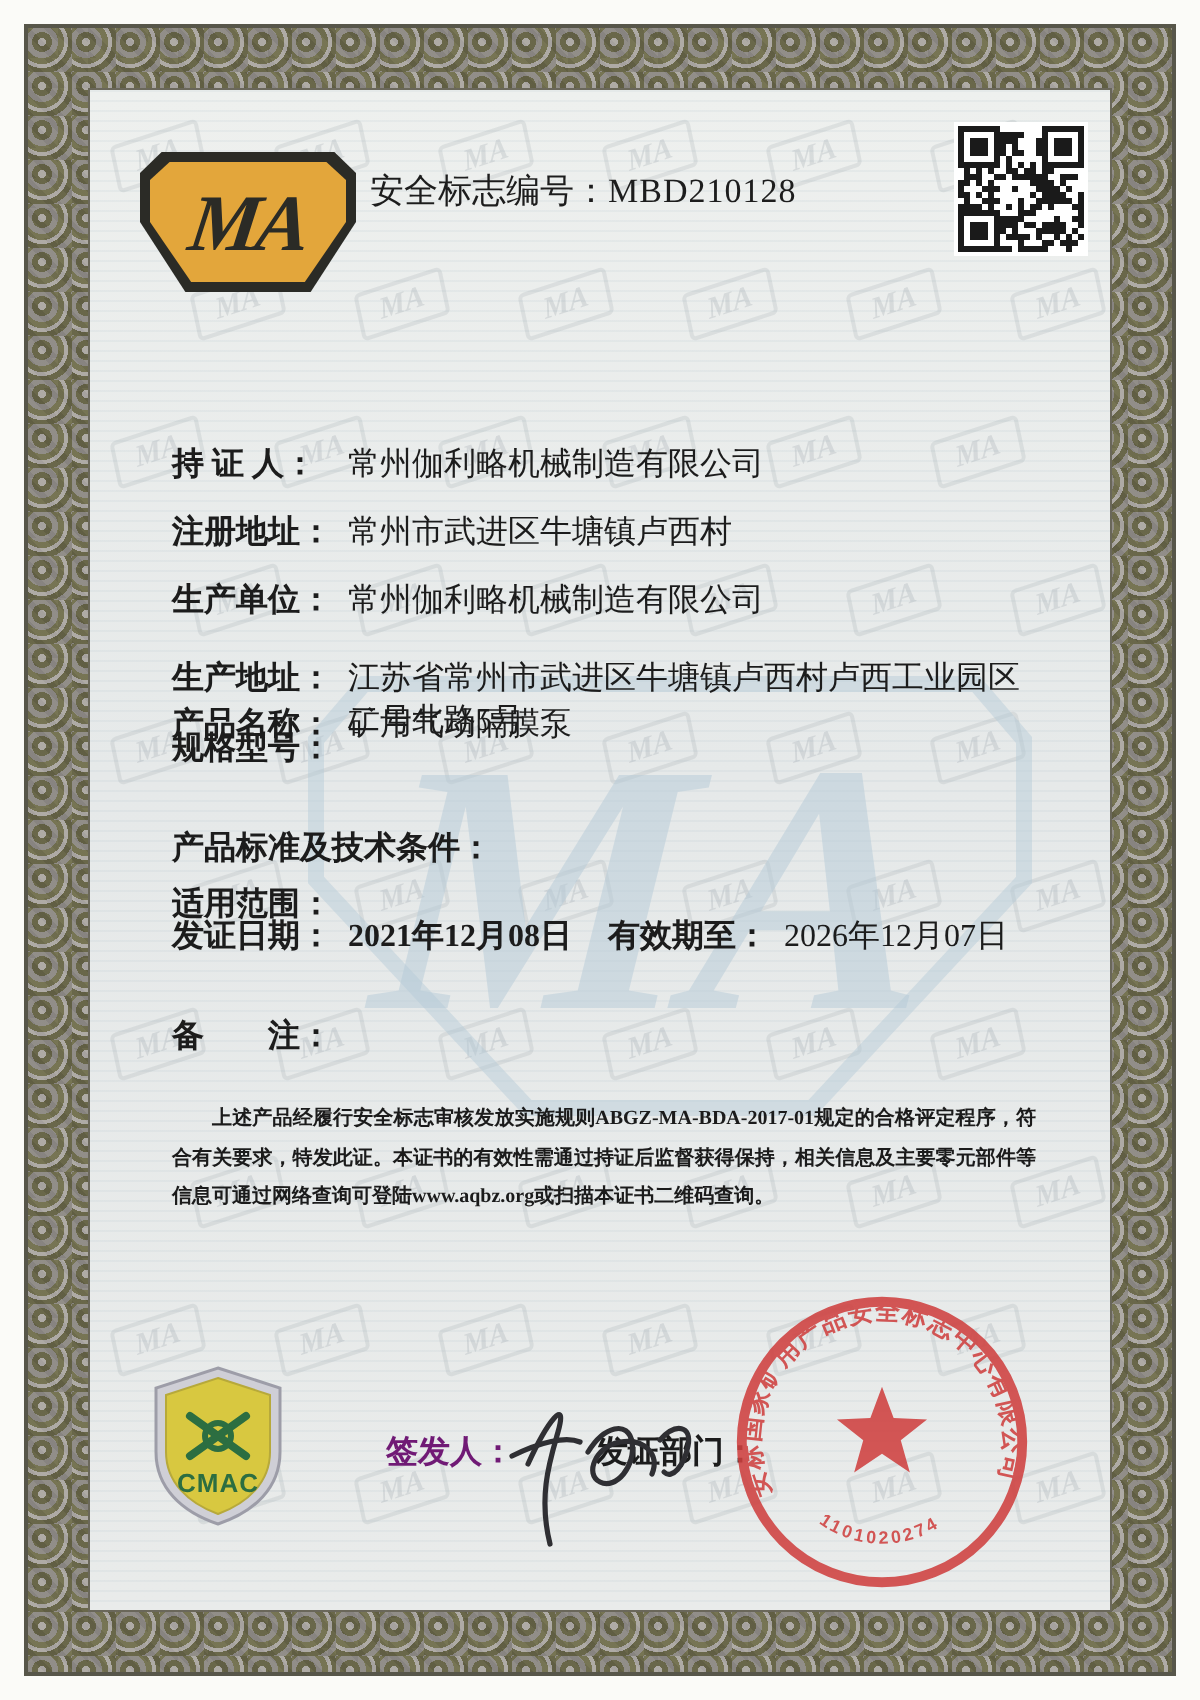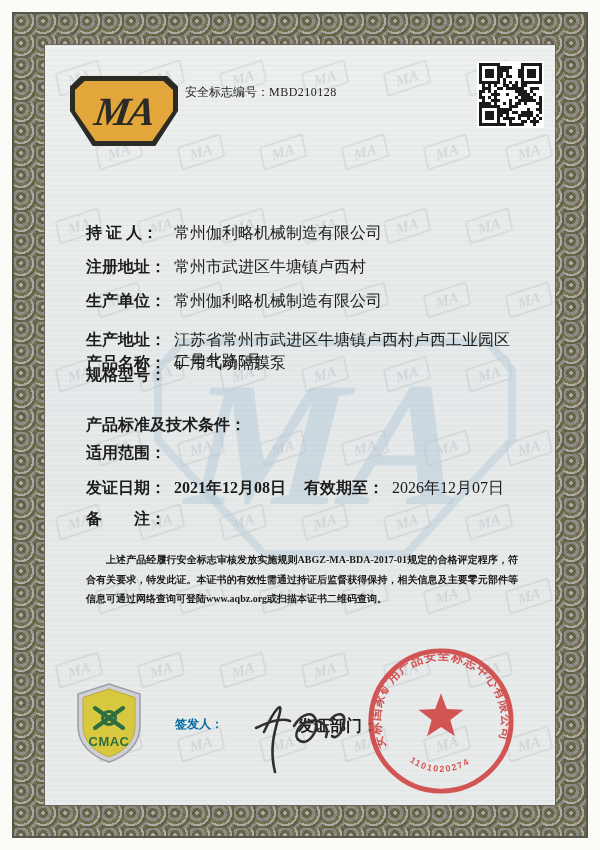--- a/index.html
+++ b/index.html
@@ -35,47 +35,47 @@
 
   
   .ma-logo { position:absolute; left:70px; top:76px; width:108px; height:70px; z-index:2;
     background:#2b2b26;
     clip-path:polygon(10% 0,90% 0,100% 15%,100% 50%,79% 100%,21% 100%,0 50%,0 15%); }
   .ma-logo-inner { position:absolute; left:5px; top:5px; right:5px; bottom:5px; background:#e3a63b;
     clip-path:polygon(10% 0,90% 0,100% 15%,100% 50%,79% 100%,21% 100%,0 50%,0 15%);
     display:flex; align-items:center; justify-content:center; }
   .ma-logo-inner span { font:italic 900 40px "Liberation Serif",serif; color:#2b2b26; transform:skewX(-8deg); letter-spacing:-2px; }
 
-  .serial { position:absolute; left:185px; top:84px; z-index:2; font-size:12px; color:#1d1d1d; }
+  .serial { position:absolute; left:185px; top:84px; z-index:2; font-size:17px; color:#1d1d1d; }
   .serial .v { letter-spacing:.5px; }
 
   .qr { position:absolute; left:477px; top:61px; z-index:2; background:#fff; padding:2px;
         display:grid; grid-template-columns:repeat(21,3px); grid-auto-rows:3px; }
   .qr i { display:block; } .qr i.b { background:#1a1a1a; }
 
   .title { position:absolute; left:0; right:0; top:146px; z-index:2; text-align:center;
            font-size:35px; font-weight:900; letter-spacing:3px; color:#151515; }
 
   .row { position:absolute; left:86px; width:436px; display:flex; z-index:2; font-size:16px; color:#1c1c1c; line-height:21px; }
   .row .lbl { flex:0 0 88px; font-weight:700; }
   .row .val { flex:1; font-weight:400; white-space:pre-wrap; }
   .row.wide .lbl { flex:0 0 auto; margin-right:16px; }
   .r0{top:222px} .r1{top:256px} .r2{top:290px} .r3{top:329px} .r4{top:352px}
   .r5{top:364px} .r6{top:414px} .r7{top:442px}
-  .dates{top:477px} .dates .val1{flex:0 0 130px; font-weight:700; white-space:pre-wrap;}
+  .dates{top:458px} .dates .val1{flex:0 0 130px; font-weight:700; white-space:pre-wrap;}
   .dates .lbl2{flex:0 0 88px; font-weight:700;}
   .remark{top:508px}
 
   .statement { position:absolute; left:86px; top:550px; width:432px; z-index:2;
     font-size:10px; line-height:19.5px; font-weight:600; color:#1b1b1b;
     text-indent:2em; text-align:justify; }
 
   .cmac { position:absolute; left:74px; top:682px; z-index:2; }
 
-  .signer-label { position:absolute; left:175px; top:716px; z-index:2; font-size:12px; font-weight:700; color:#0369a1; }
+  .signer-label { position:absolute; left:193px; top:716px; z-index:2; font-size:16px; font-weight:700; color:#701a75; }
   .signature { position:absolute; left:248px; top:684px; z-index:3; }
   .dept-label { position:absolute; left:298px; top:716px; z-index:2; font-size:16px; font-weight:700; color:#1c1c1c; }
   .dept-date { position:absolute; left:366px; top:723px; z-index:5; font-size:16.5px; font-weight:700; letter-spacing:.5px; color:#1c1c1c; }
 
   .stamp { position:absolute; left:362px; top:642px; z-index:4; opacity:.88; }
 </style>
 </head>
 <body>
 
 <div class="cert">

